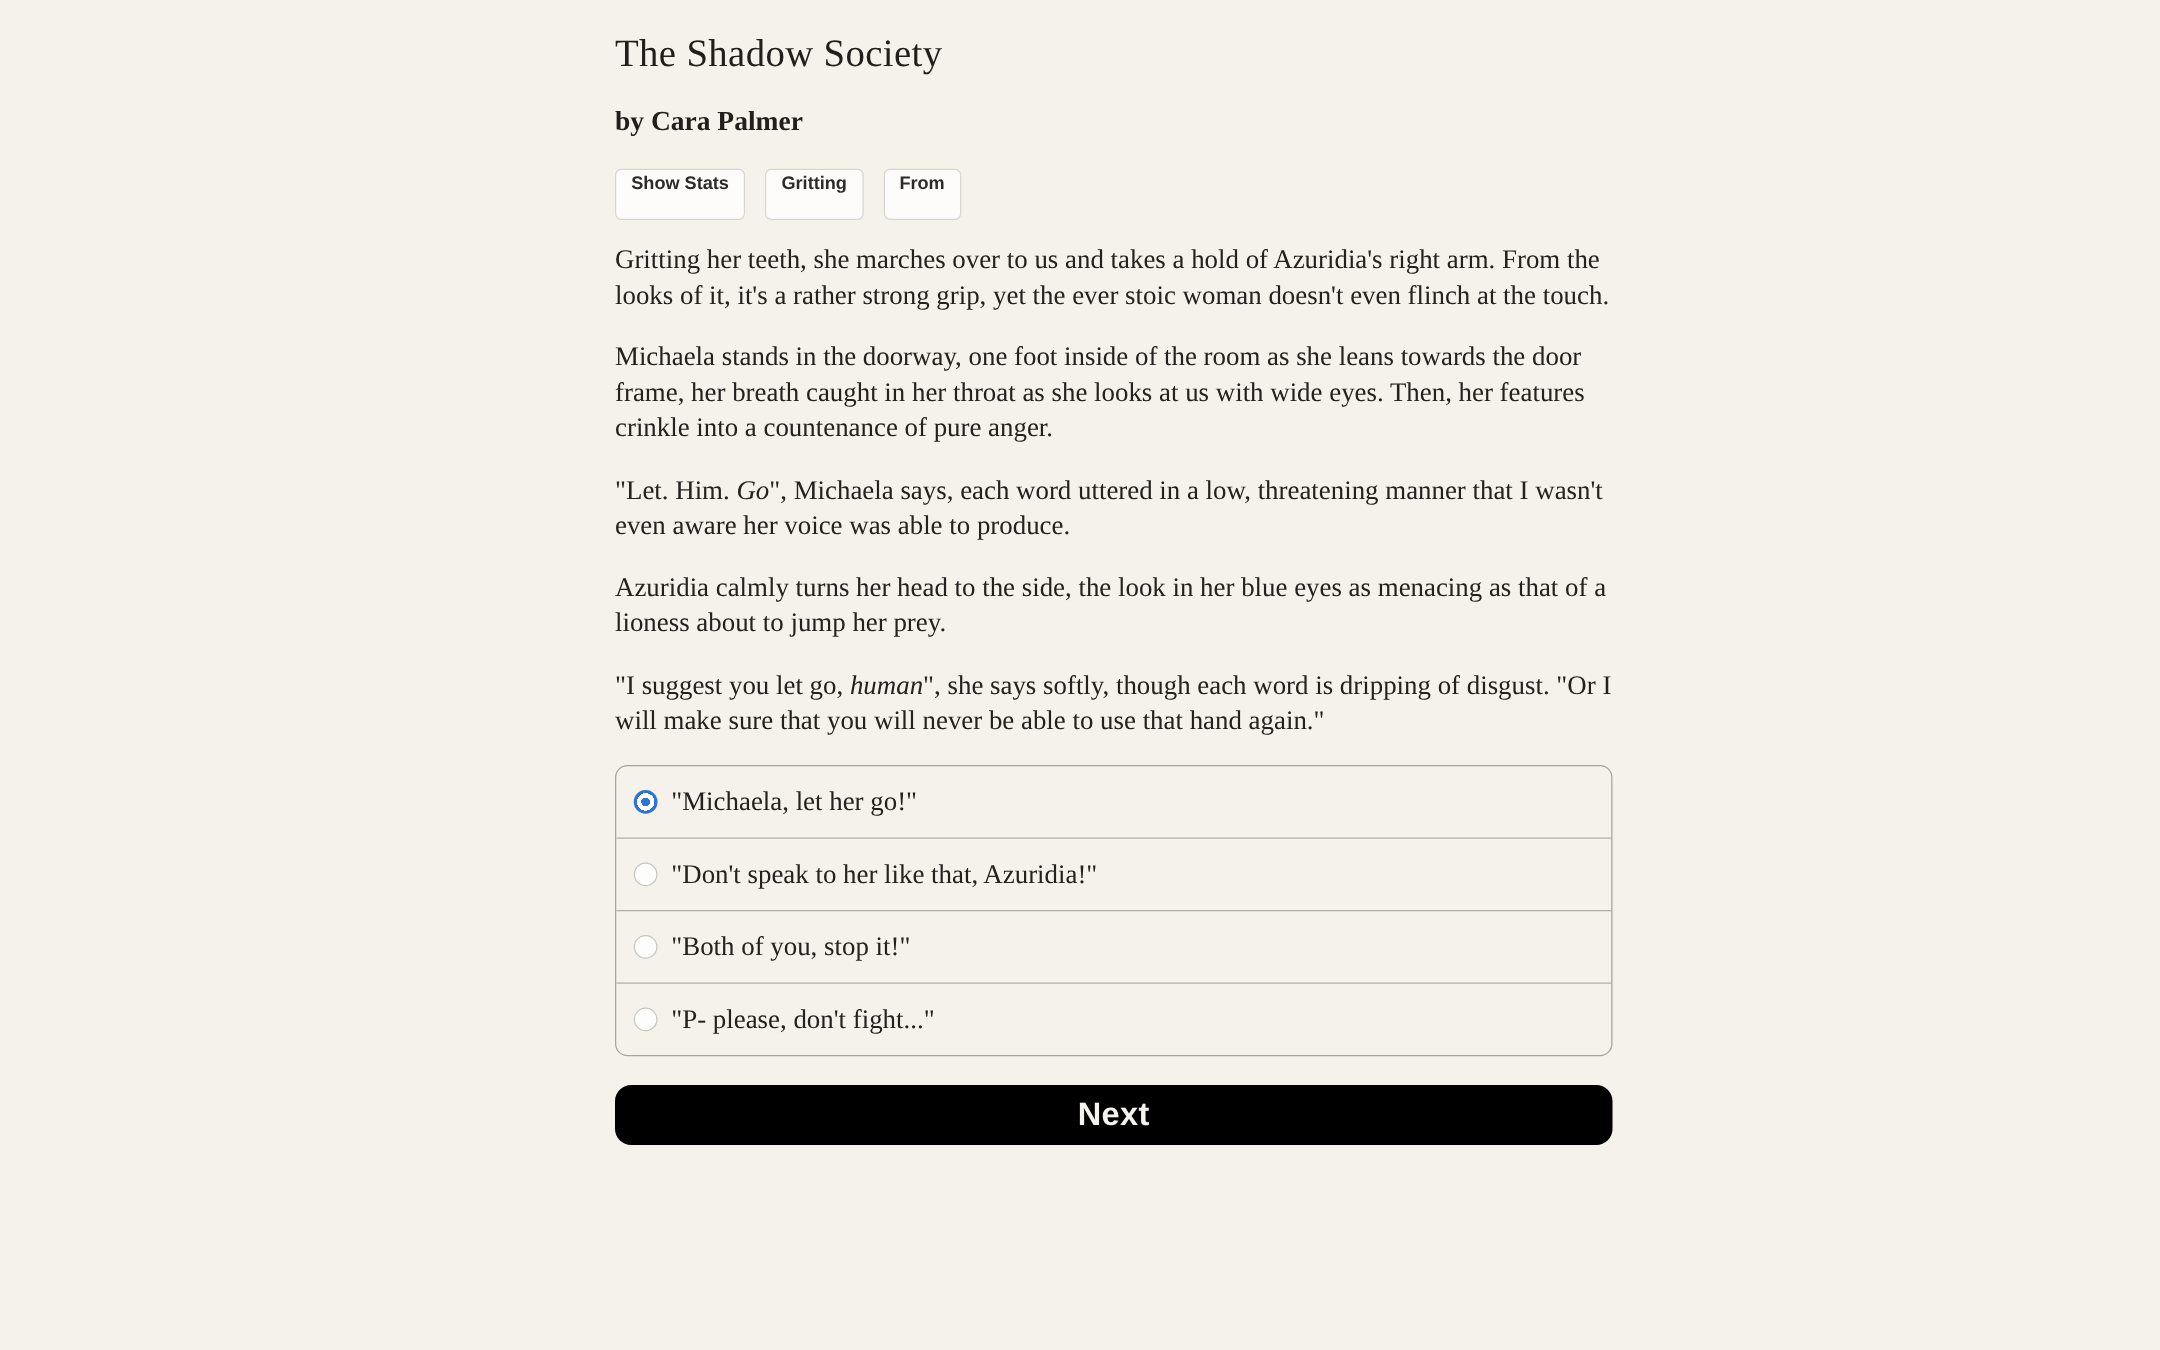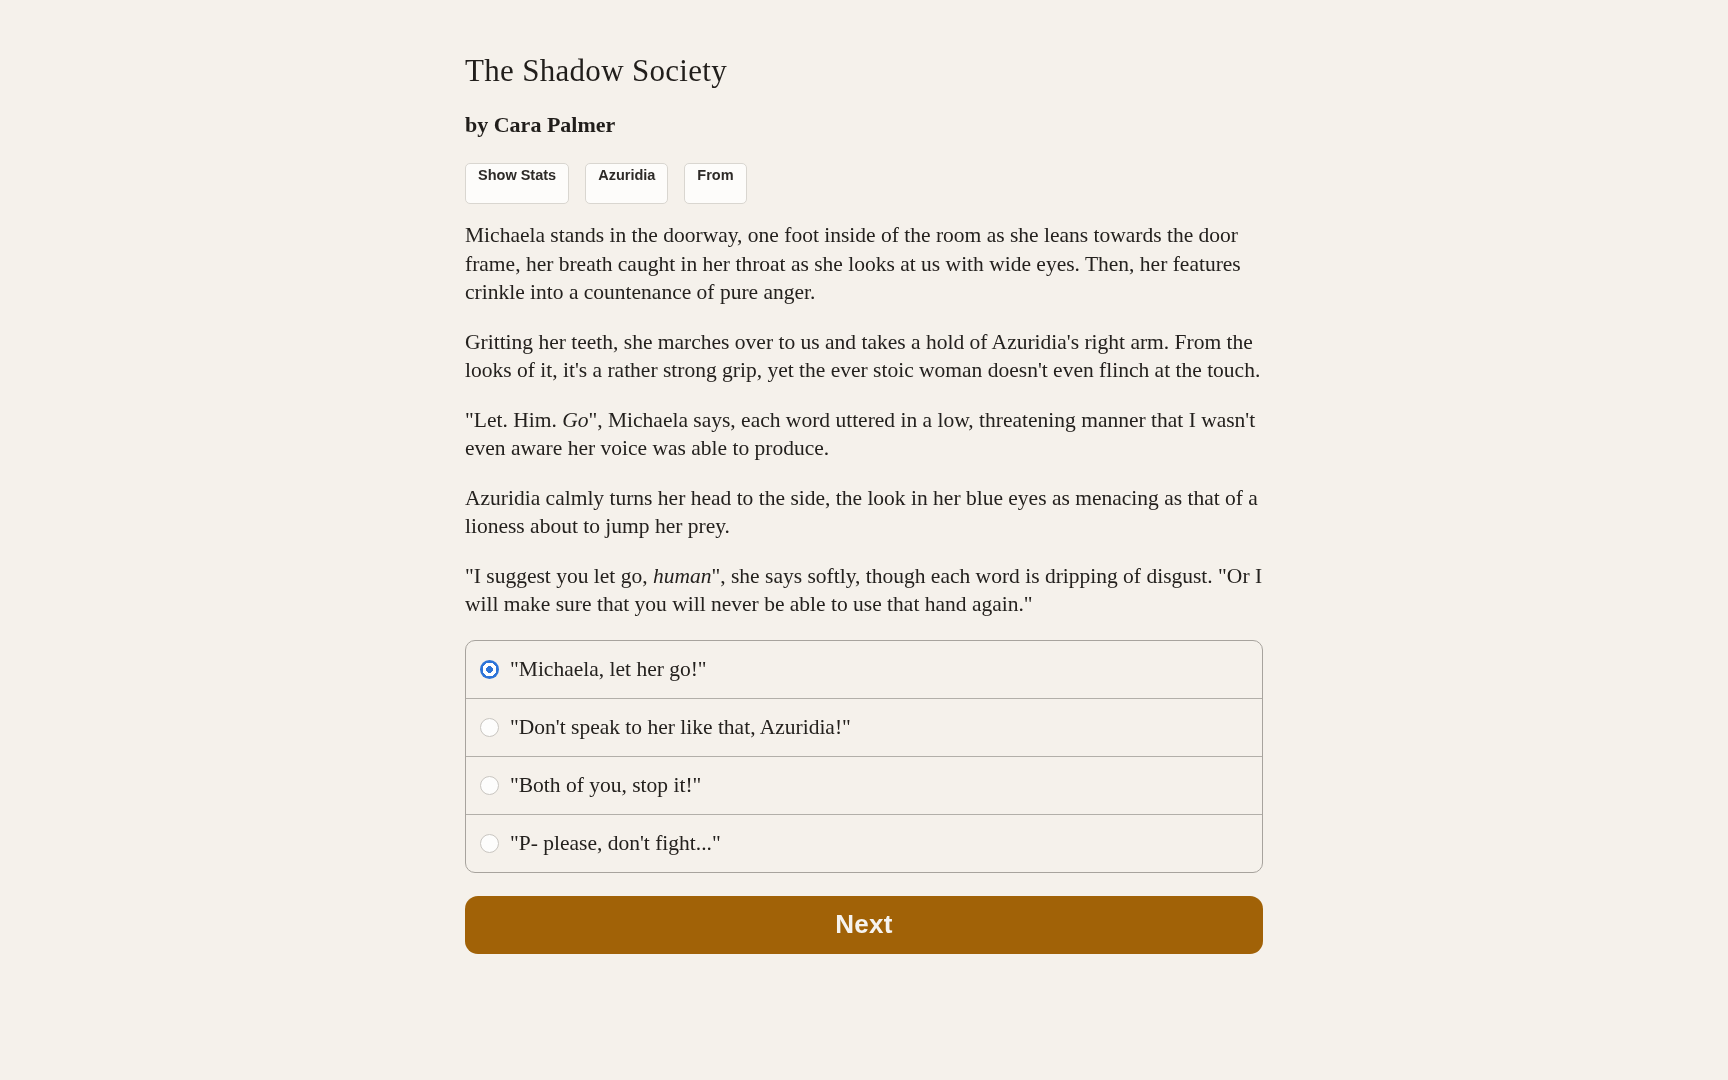--- a/index.html
+++ b/index.html
@@ -7,24 +7,23 @@
     padding: 0;
     width: 1728px;
     height: 1080px;
     overflow: hidden;
     background: #f5f1eb;
     font-family: "Liberation Serif", serif;
     color: #24211e;
   }
   .content {
     position: absolute;
-    left: 465px;
+    left: 492px;
     top: 0;
     width: 798px;
-    margin-top: 28px;
   }
   .game-title {
     margin: 25px 0 0 0;
     font-size: 31px;
     font-weight: normal;
     letter-spacing: 0.3px;
     color: #211e1b;
   }
   .game-author {
     margin: 23px 0 0 0;
@@ -94,48 +93,48 @@
     background: radial-gradient(circle, #2d74d8 0 26%, #ffffff 26% 52%, #2d74d8 52% 100%);
   }
   .choice-label {
     font-size: 21.5px;
     color: #24211e;
   }
   .next-button {
     display: block;
     margin-top: 23px;
     width: 798px;
-    height: 58px;
-    background: #a16207;
+    height: 48px;
+    background: #000000;
     color: #f5f3f0;
     font-family: "Liberation Sans", sans-serif;
     font-size: 26px;
     font-weight: 700;
     letter-spacing: 0.3px;
     border: none;
     border-radius: 13px;
     cursor: pointer;
   }
 </style>
 </head>
 <body>
 
 <div class="content">
   <h1 class="game-title">The Shadow Society</h1>
   <h2 class="game-author">by Cara Palmer</h2>
 
   <div class="toolbar" id="toolbar">
       <button>Show Stats</button>
-      <button>Azuridia</button>
+      <button>Gritting</button>
       <button>From</button>
     </div>
 
   <div class="story" id="story">
+      <p><span>Gritting her teeth, she marches over to us and takes a hold of Azuridia's right arm. From the looks of it, it's a rather strong grip, yet the ever stoic woman doesn't even flinch at the touch.</span></p>
       <p><span>Michaela stands in the doorway, one foot inside of the room as she leans towards the door frame, her breath caught in her throat as she looks at us with wide eyes. Then, her features crinkle into a countenance of pure anger.</span></p>
-      <p><span>Gritting her teeth, she marches over to us and takes a hold of Azuridia's right arm. From the looks of it, it's a rather strong grip, yet the ever stoic woman doesn't even flinch at the touch.</span></p>
       <p><span>"Let. Him. </span><span class="it">Go</span><span>", Michaela says, each word uttered in a low, threatening manner that I wasn't even aware her voice was able to produce.</span></p>
       <p><span>Azuridia calmly turns her head to the side, the look in her blue eyes as menacing as that of a lioness about to jump her prey.</span></p>
       <p><span>"I suggest you let go, </span><span class="it">human</span><span>", she says softly, though each word is dripping of disgust. "Or I will make sure that you will never be able to use that hand again."</span></p>
     </div>
 
   <div class="choices" id="choices">
       <div class="choice-row">
         <span class="radio checked"></span>
         <span class="choice-label">"Michaela, let her go!"</span>
       </div>

